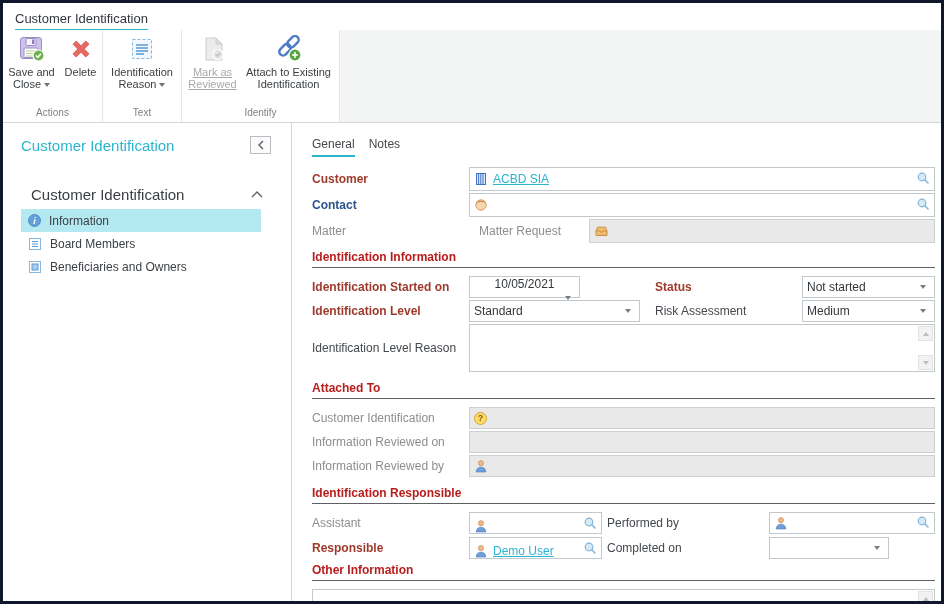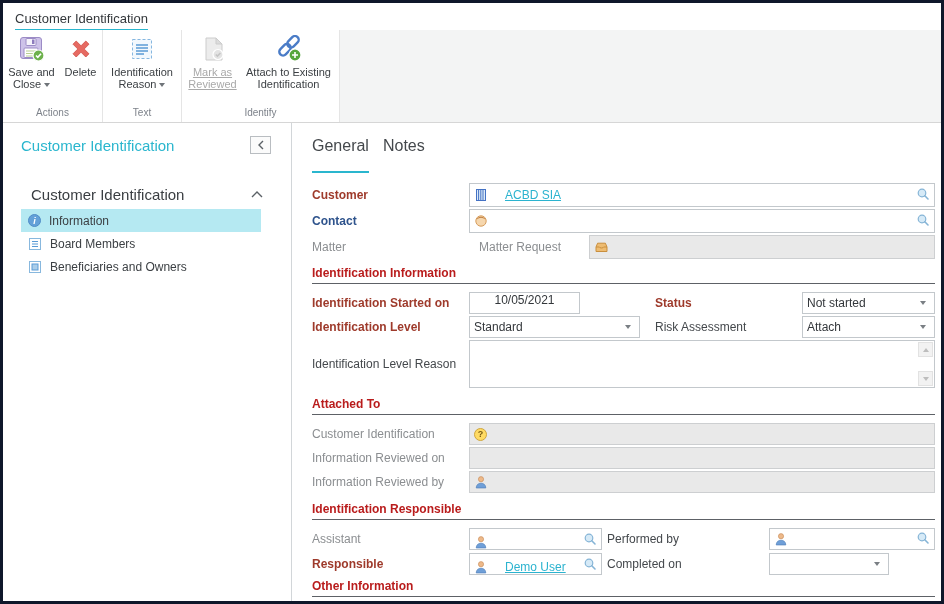--- a/index.html
+++ b/index.html
@@ -34,32 +34,32 @@
   .sb-title { font-size:15px; color:#2ab6ce; flex:1; }
   .sb-collapse { width:21px; height:18px; border:1px solid #b9bdc1; background:#fbfbfb; display:flex; align-items:center; justify-content:center; cursor:pointer; }
   .sb-groupheader { display:flex; align-items:center; margin:32px 28px 6px 28px; }
   .sb-grouptitle { font-size:15px; color:#3a3e42; flex:1; }
   .sb-item { display:flex; align-items:center; gap:8px; height:23px; margin:0 30px 0 18px; padding-left:7px; font-size:12px; color:#3c4044; cursor:pointer; }
   .sb-item.selected { background:#b5e9f2; }
 
   
   .main { flex:1; padding:14px 6px 0 20px; background:#fff; overflow:hidden; }
   .tabs { display:flex; gap:14px; margin-bottom:10px; }
-  .tab { font-size:16px; color:#44484c; padding-bottom:16px; cursor:pointer; }
+  .tab { font-size:12px; color:#44484c; padding-bottom:4px; cursor:pointer; }
   .tab.active { border-bottom:2px solid #2ab6ce; }
 
   .row { display:flex; align-items:center; height:24px; margin-bottom:2px; }
   .row.r22 { height:22px; }
   .row.r25 { height:22px; margin-bottom:3px; }
   .lbl { width:157px; font-size:12px; color:#44484c; flex:0 0 auto; }
   .lbl.gray { color:#8b8e91; }
   .lbl.req { color:#9e3a2b; font-weight:bold; }
   .lbl.blue { color:#2e538c; font-weight:bold; }
 
-  .fld { position:relative; display:flex; align-items:center; gap:17px; height:100%; border:1px solid #c3c8cc; background:#fff; padding:0 4px; font-size:12px; color:#33373b; }
+  .fld { position:relative; display:flex; align-items:center; gap:5px; height:100%; border:1px solid #c3c8cc; background:#fff; padding:0 4px; font-size:12px; color:#33373b; }
   .fld.grow { flex:1; }
   .fld.disabled { background:#e9e9e9; border-color:#cdcfd1; }
   .mag { margin-left:auto; cursor:pointer; }
   .link { color:#2bb3cf; text-decoration:underline; font-size:12px; cursor:pointer; }
   .caret-btn { margin-left:auto; width:14px; display:flex; justify-content:center; cursor:pointer; }
   .caret { width:0; height:0; border-left:3.5px solid transparent; border-right:3.5px solid transparent; border-top:4px solid #7a7f84; }
 
   .section { margin-top:7px; margin-bottom:8px; padding-bottom:3px; border-bottom:1px solid #5d6166; font-size:12px; font-weight:bold; color:#b91c1c; }
   .section.mt9 { margin-top:9px; }
   .section.mt4 { margin-top:4px; }
@@ -280,21 +280,21 @@
       <div class="row r22">
         <span class="lbl req">Identification Level</span>
         <div class="fld w-combo-std">
           <span>Standard</span>
           <span class="caret-btn">
               <span class="caret"></span>
             </span>
         </div>
         <span class="lbl gap-risk">Risk Assessment</span>
         <div class="fld grow">
-          <span>Attach</span>
+          <span>Medium</span>
           <span class="caret-btn">
               <span class="caret"></span>
             </span>
         </div>
       </div>
 
       <div class="row-reason" style="margin-top:2px;">
         <span class="lbl">Identification Level Reason</span>
         <div class="textarea">
           <span></span>

